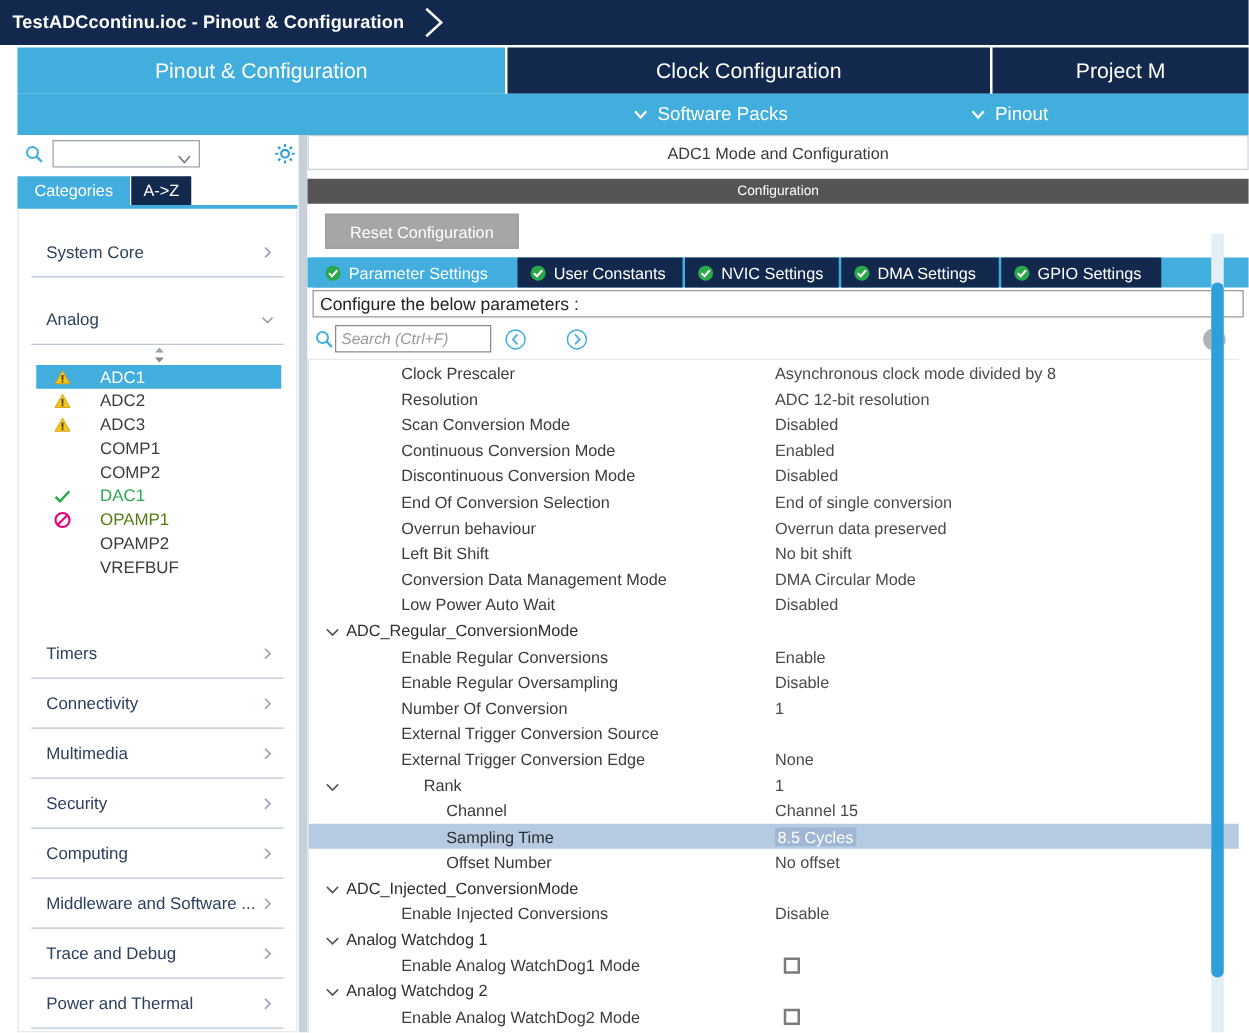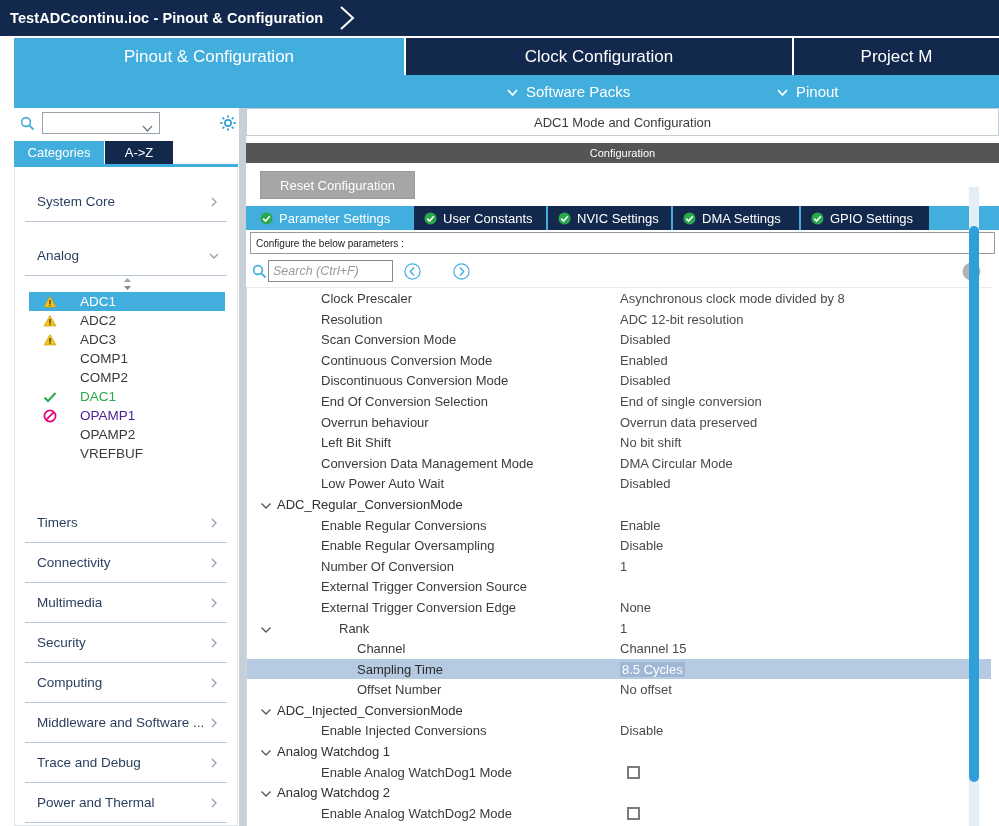--- a/index.html
+++ b/index.html
@@ -70,21 +70,21 @@
   }
   .lp-combo .cb-chev { position:absolute; right:6px; top:6px; width:11px; height:9px; }
   .gear { position:absolute; left:219px; top:6px; width:18px; height:18px; }
 
   .lp-tabs { position:absolute; left:0; top:33px; width:239px; height:23px; }
   .lp-tab {
     position:absolute; top:0; height:23px; display:flex; align-items:center; justify-content:center;
     font-size:13px; color:#ffffff; white-space:nowrap;
   }
   #lp-tab-cat { left:14px; width:90px; background:#41aede; }
-  #lp-tab-az  { left:105px; width:68px; background:#12294d; }
+  #lp-tab-az  { left:105px; width:48px; background:#12294d; }
   .lp-tabs-underline { position:absolute; left:14px; top:23px; width:224px; height:3px; background:#41aede; }
 
   .lp-body {
     position:absolute; left:14px; top:60px; width:224px; height:658px;
     background:#ffffff; border-left:1px solid #e2e6ea; border-right:1px solid #e2e6ea;
     border-bottom:1px solid #e2e6ea;
   }
   .cat-row {
     position:relative; height:40px; margin:0 10px;
     display:flex; align-items:center; justify-content:space-between;
@@ -99,21 +99,21 @@
   .sortcue svg { position:absolute; left:106px; top:1px; }
 
   .peri-list { padding:0 0 0 0; }
   .peri {
     height:19px; display:flex; align-items:center; gap:23px;
     padding-left:28px; font-size:13.5px; color:#3a3a3a;
   }
   .peri.selected { background:#41aede; color:#ffffff; margin-left:14px; padding-left:14px; width:196px; }
   .peri .pic { width:14px; height:14px; flex:0 0 14px; }
   .peri.dac { color:#2aa84a; }
-  .peri.opamp { color:#4c1d95; }
+  .peri.opamp { color:#4d7c0f; }
 
   
   .rightpanel { position:absolute; left:246px; top:108px; width:753px; height:718px; background:#ffffff; }
   .gutter { position:absolute; left:239px; top:108px; width:7px; height:718px; background:#c6d0d8; }
 
   .mode-header {
     position:absolute; left:0; top:0; width:753px; height:28px;
     border:1px solid #c8ced4; border-left:1px solid #c8ced4;
     display:flex; align-items:center; justify-content:center;
     font-size:13px; color:#3a3a3a; background:#ffffff;
@@ -137,21 +137,21 @@
     color:#ffffff; font-size:13px; white-space:nowrap;
   }
   .itab.idle { background:#12294d; }
   .itab.active { background:#41aede; }
   .okdot { width:13px; height:13px; flex:0 0 13px; }
 
   .configure-bar {
     position:absolute; left:4px; top:124px; width:745px; height:22px;
     border:1px solid #999999; background:#ffffff;
     display:flex; align-items:center; padding-left:5px;
-    font-size:10px; color:#222222;
+    font-size:14px; color:#222222;
   }
 
   .searchrow { position:absolute; left:0; top:150px; width:753px; height:28px; }
   .sr-mag { position:absolute; left:6px; top:6px; width:15px; height:15px; }
   .sr-input {
     position:absolute; left:22px; top:2px; width:125px; height:22px;
     border:1px solid #8a8a8a; background:#ffffff;
     font-style:italic; font-size:12.5px; color:#9a9a9a;
     padding-left:4px; display:flex; align-items:center;
   }

